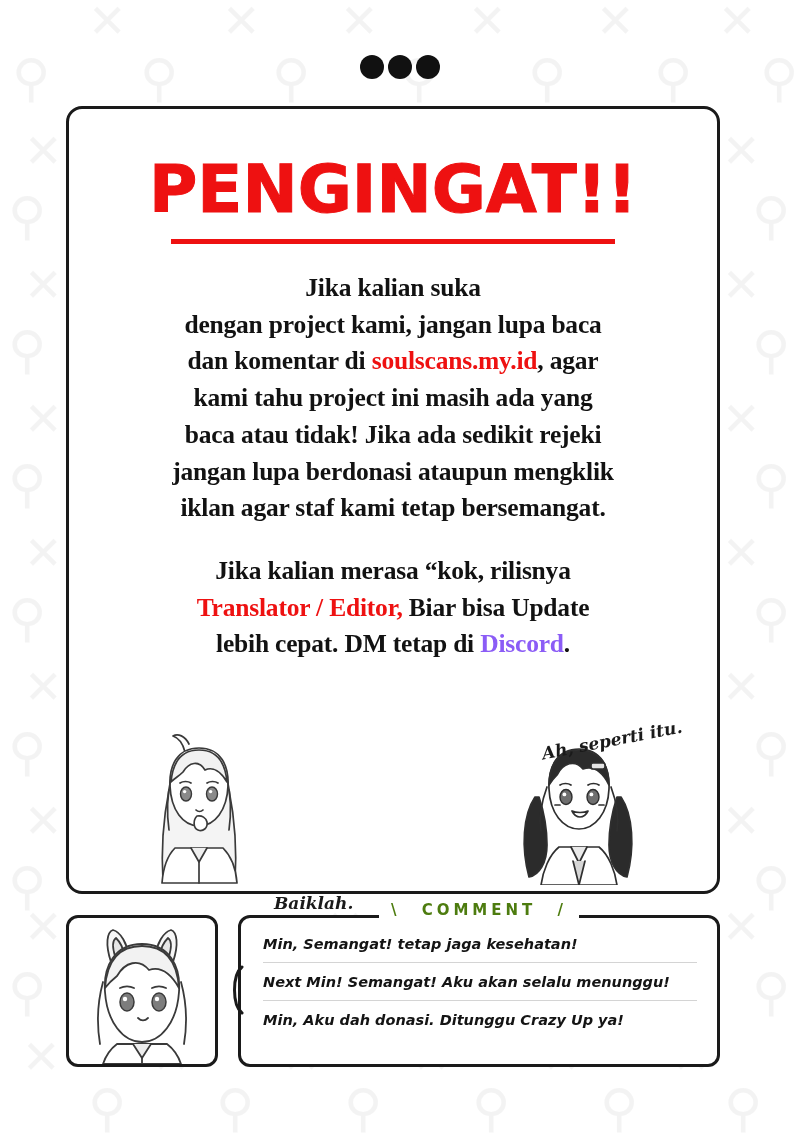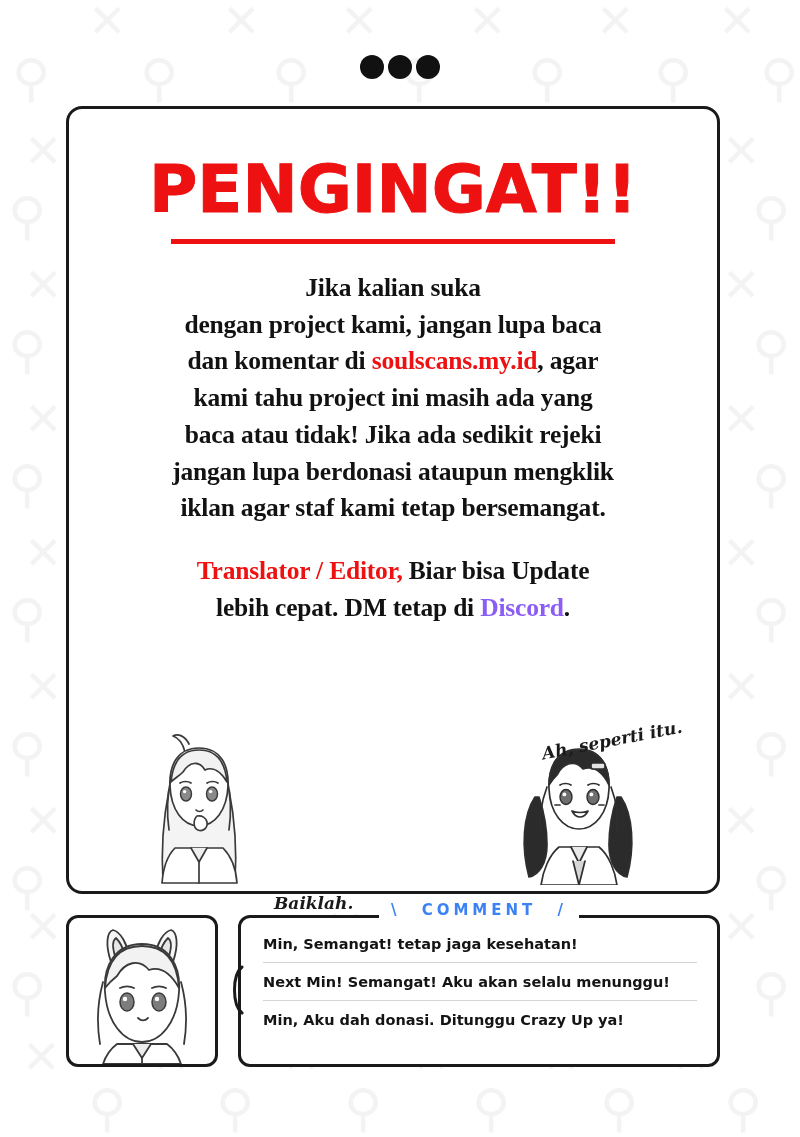--- a/index.html
+++ b/index.html
@@ -168,33 +168,34 @@
     text-align: center;
     z-index: 5;
   }
   .comment-header span {
     background: #ffffff;
     padding: 0 12px;
     font-family: "DejaVu Sans", sans-serif;
     font-weight: bold;
     font-size: 15px;
     letter-spacing: 4px;
-    color: #3b82f6;
+    color: #4d7c0f;
   }
   .comment-list {
     padding: 18px 20px 0 22px;
   }
   .comment-item {
     font-family: "DejaVu Sans", sans-serif;
     font-weight: bold;
     font-size: 14.5px;
     color: #141414;
     padding-bottom: 10px;
     border-bottom: 1.5px solid #d4d4d4;
     margin-bottom: 11px;
+    font-style: italic;
   }
   .comment-item:last-child {
     border-bottom: none;
     margin-bottom: 0;
   }
 
   
   .tail {
     position: absolute;
     left: 228px;
@@ -287,20 +288,21 @@
       <p>Jika kalian suka</p>
       <p>dengan project kami, jangan lupa baca</p>
       <p><span>dan komentar di </span><span class="red">soulscans.my.id</span><span>, agar</span></p>
       <p>kami tahu project ini masih ada yang</p>
       <p>baca atau tidak! Jika ada sedikit rejeki</p>
       <p>jangan lupa berdonasi ataupun mengklik</p>
       <p>iklan agar staf kami tetap bersemangat.</p>
 
       <div class="gap"></div>
 
+      <p>Jika kalian merasa “kok, rilisnya</p>
       <p><span class="red">Translator / Editor,</span><span> Biar bisa Update</span></p>
       <p><span>lebih cepat. DM tetap di </span><span class="blue">Discord</span><span>.</span></p>
     </div>
 
     <div class="char char-left">
       <svg width="108" height="155" viewBox="0 0 108 155" xmlns="http://www.w3.org/2000/svg">
         <g fill="none" stroke="#3a3a3a" stroke-width="1.7" stroke-linecap="round" stroke-linejoin="round">
 
           <path d="M44 14 C40 6 33 3 28 6 C34 8 38 14 40 22" fill="#ffffff"></path>
 

